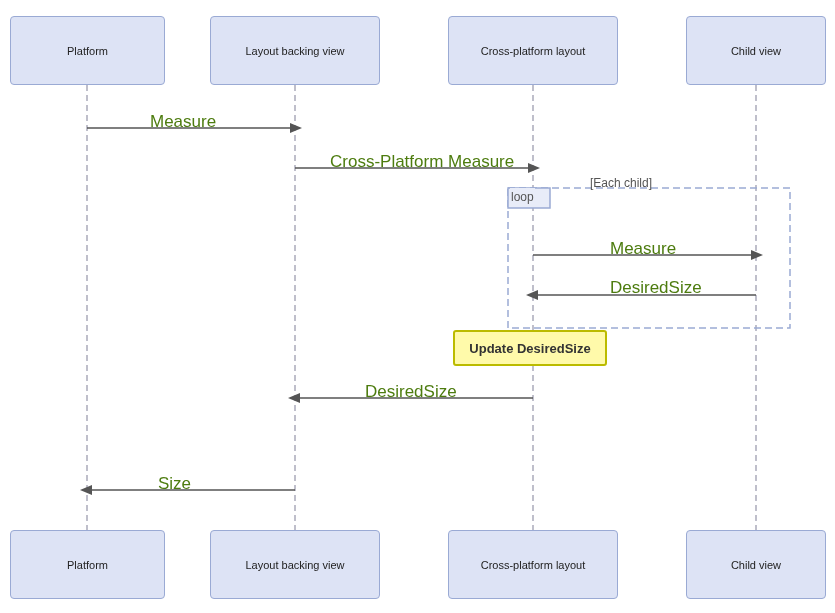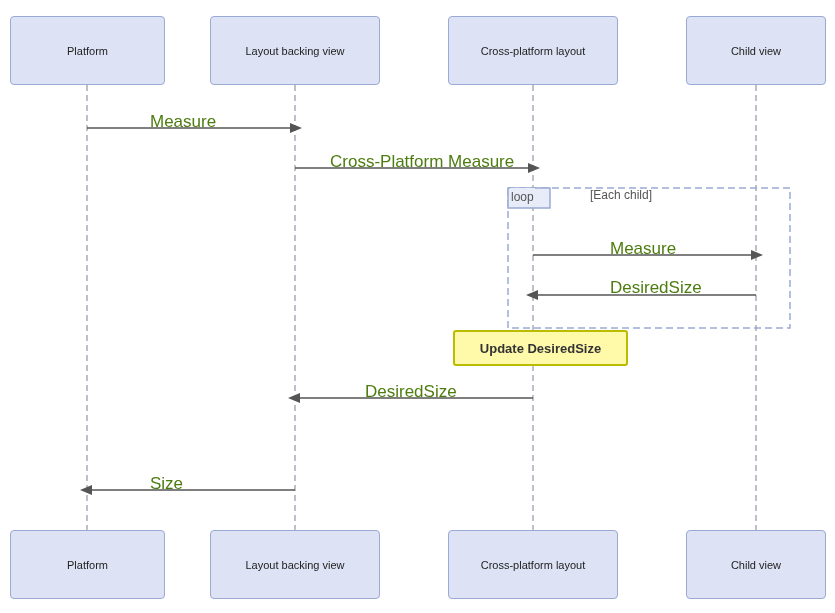--- a/index.html
+++ b/index.html
@@ -140,28 +140,28 @@
   </div>
   <div class="arrow-label" style="left:610px; top:239px;">
     <span>Measure</span>
   </div>
   <div class="arrow-label" style="left:610px; top:278px;">
     <span>DesiredSize</span>
   </div>
   <div class="arrow-label" style="left:365px; top:382px;">
     <span>DesiredSize</span>
   </div>
-  <div class="arrow-label" style="left:150px; top:474px;">
+  <div class="arrow-label" style="left:158px; top:474px;">
     <span>Size</span>
   </div>
 
   <div class="loop-label" style="position:absolute; left:510px; top:188px; font-size:12px; color:#555; background:#e8ecf8; padding:2px 1px; z-index:2;">
     <span>loop</span>
   </div>
-  <div class="loop-condition" style="position:absolute; left:590px; top:188px; font-size:12px; color:#555;">
+  <div class="loop-condition" style="position:absolute; left:590px; top:176px; font-size:12px; color:#555;">
     <span>[Each child]</span>
   </div>
 
-  <div class="action-box" style="left:453px; top:330px; width:175px; height:36px;">
+  <div class="action-box" style="left:453px; top:330px; width:154px; height:36px;">
     <span>Update DesiredSize</span>
   </div>
 
 </div>
 
 </body></html>

